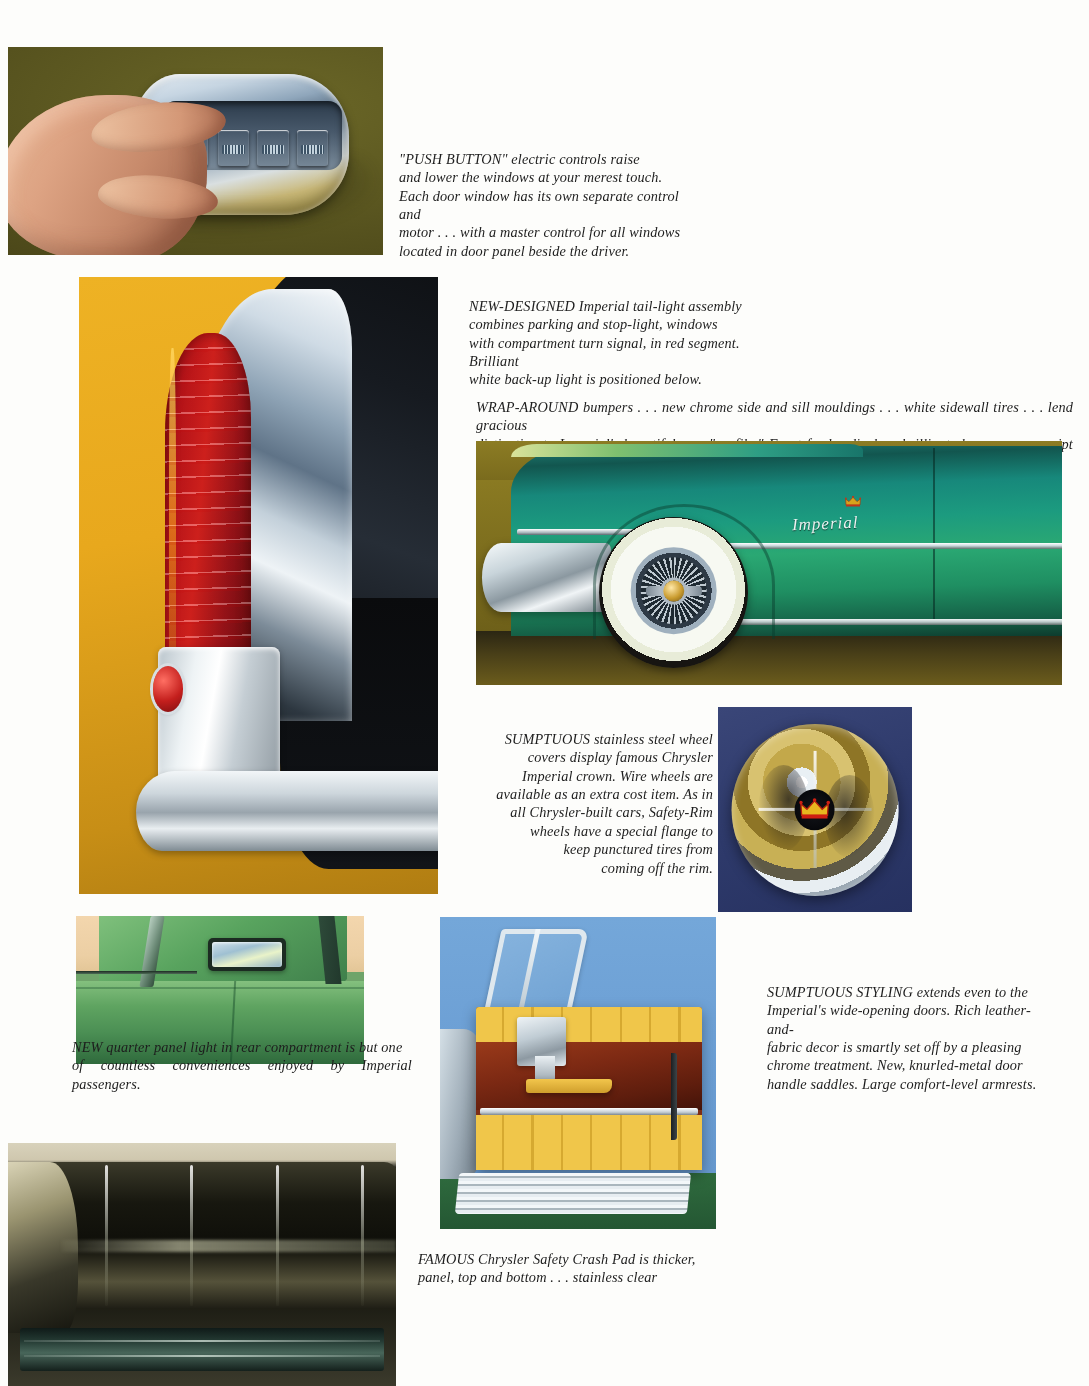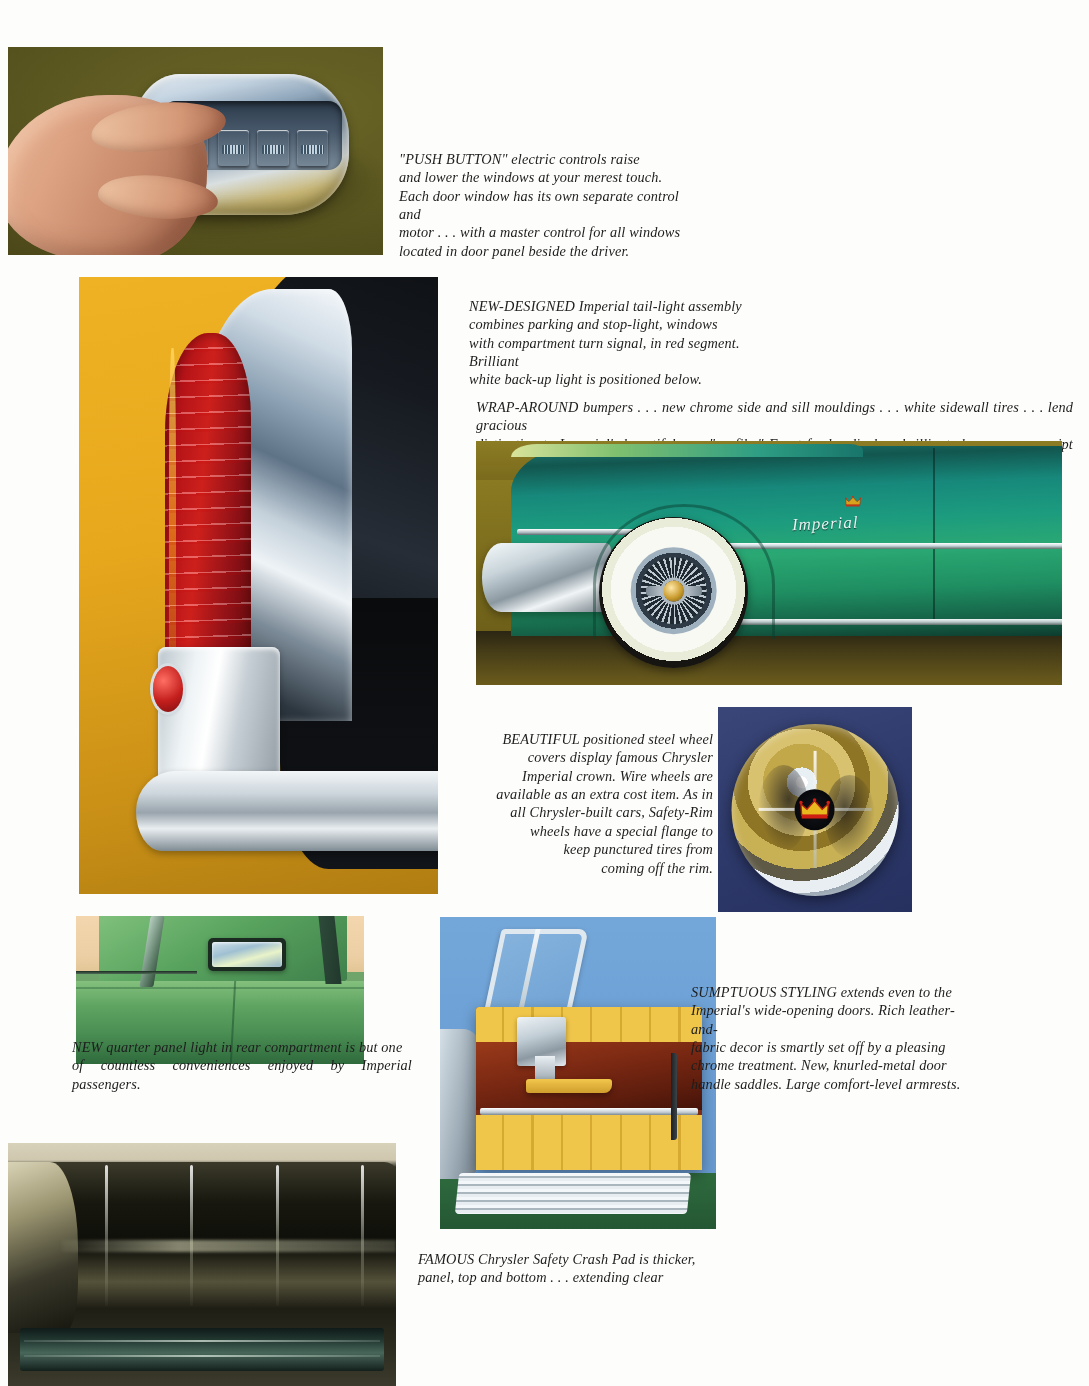--- a/index.html
+++ b/index.html
@@ -547,21 +547,21 @@
     <div class="cp-tire">
       <div class="cp-wheel">
         <div class="cp-spokes"></div>
         <div class="cp-spinner"></div>
         <div class="cp-hub"></div>
       </div>
     </div>
   </div>
 
   <div class="caption cap-center" id="cap-wheelcover" style="left:455px; top:730px; width:258px;">
-    <div>BEAUTIFUL positioned steel wheel</div>
+    <div>SUMPTUOUS stainless steel wheel</div>
     <div>covers display famous Chrysler</div>
     <div>Imperial crown. Wire wheels are</div>
     <div>available as an extra cost item. As in</div>
     <div>all Chrysler-built cars, Safety-Rim</div>
     <div>wheels have a special flange to</div>
     <div>keep punctured tires from</div>
     <div>coming off the rim.</div>
   </div>
 
   <div class="panel" id="panel-wheelcover" style="left:718px; top:707px; width:194px; height:205px;">
@@ -616,21 +616,21 @@
       <div class="dr-chromeline"></div>
       <div class="dr-botbolster"></div>
       <div class="dr-handleplate"></div>
       <div class="dr-handle"></div>
       <div class="dr-armrest"></div>
       <div class="dr-edge"></div>
     </div>
     <div class="dr-rocker"></div>
   </div>
 
-  <div class="caption" id="cap-sumptuous" style="left:691px; top:983px; width:290px;">
+  <div class="caption" id="cap-sumptuous" style="left:767px; top:983px; width:290px;">
     <div>SUMPTUOUS STYLING extends even to the</div>
     <div>Imperial's wide-opening doors. Rich leather-and-</div>
     <div>fabric decor is smartly set off by a pleasing</div>
     <div>chrome treatment. New, knurled-metal door</div>
     <div>handle saddles. Large comfort-level armrests.</div>
   </div>
 
   <div class="panel" id="panel-crashpad" style="left:8px; top:1143px; width:388px; height:243px;">
     <div class="cpd-bg"></div>
     <div class="cpd-pad"></div>
@@ -640,16 +640,16 @@
     <div class="cpd-seg" style="left:69%;"></div>
     <div class="cpd-seg" style="left:91%;"></div>
     <div class="cpd-highlight"></div>
     <div class="cpd-glass"></div>
     <div class="cpd-glassline" style="bottom:18%;"></div>
     <div class="cpd-glassline" style="bottom:12%;"></div>
   </div>
 
   <div class="caption" id="cap-crashpad" style="left:418px; top:1250px; width:330px;">
     <div>FAMOUS Chrysler Safety Crash Pad is thicker,</div>
-    <div>panel, top and bottom . . . extending clear</div>
+    <div>panel, top and bottom . . . stainless clear</div>
   </div>
 
 </div>
 
 </body></html>

